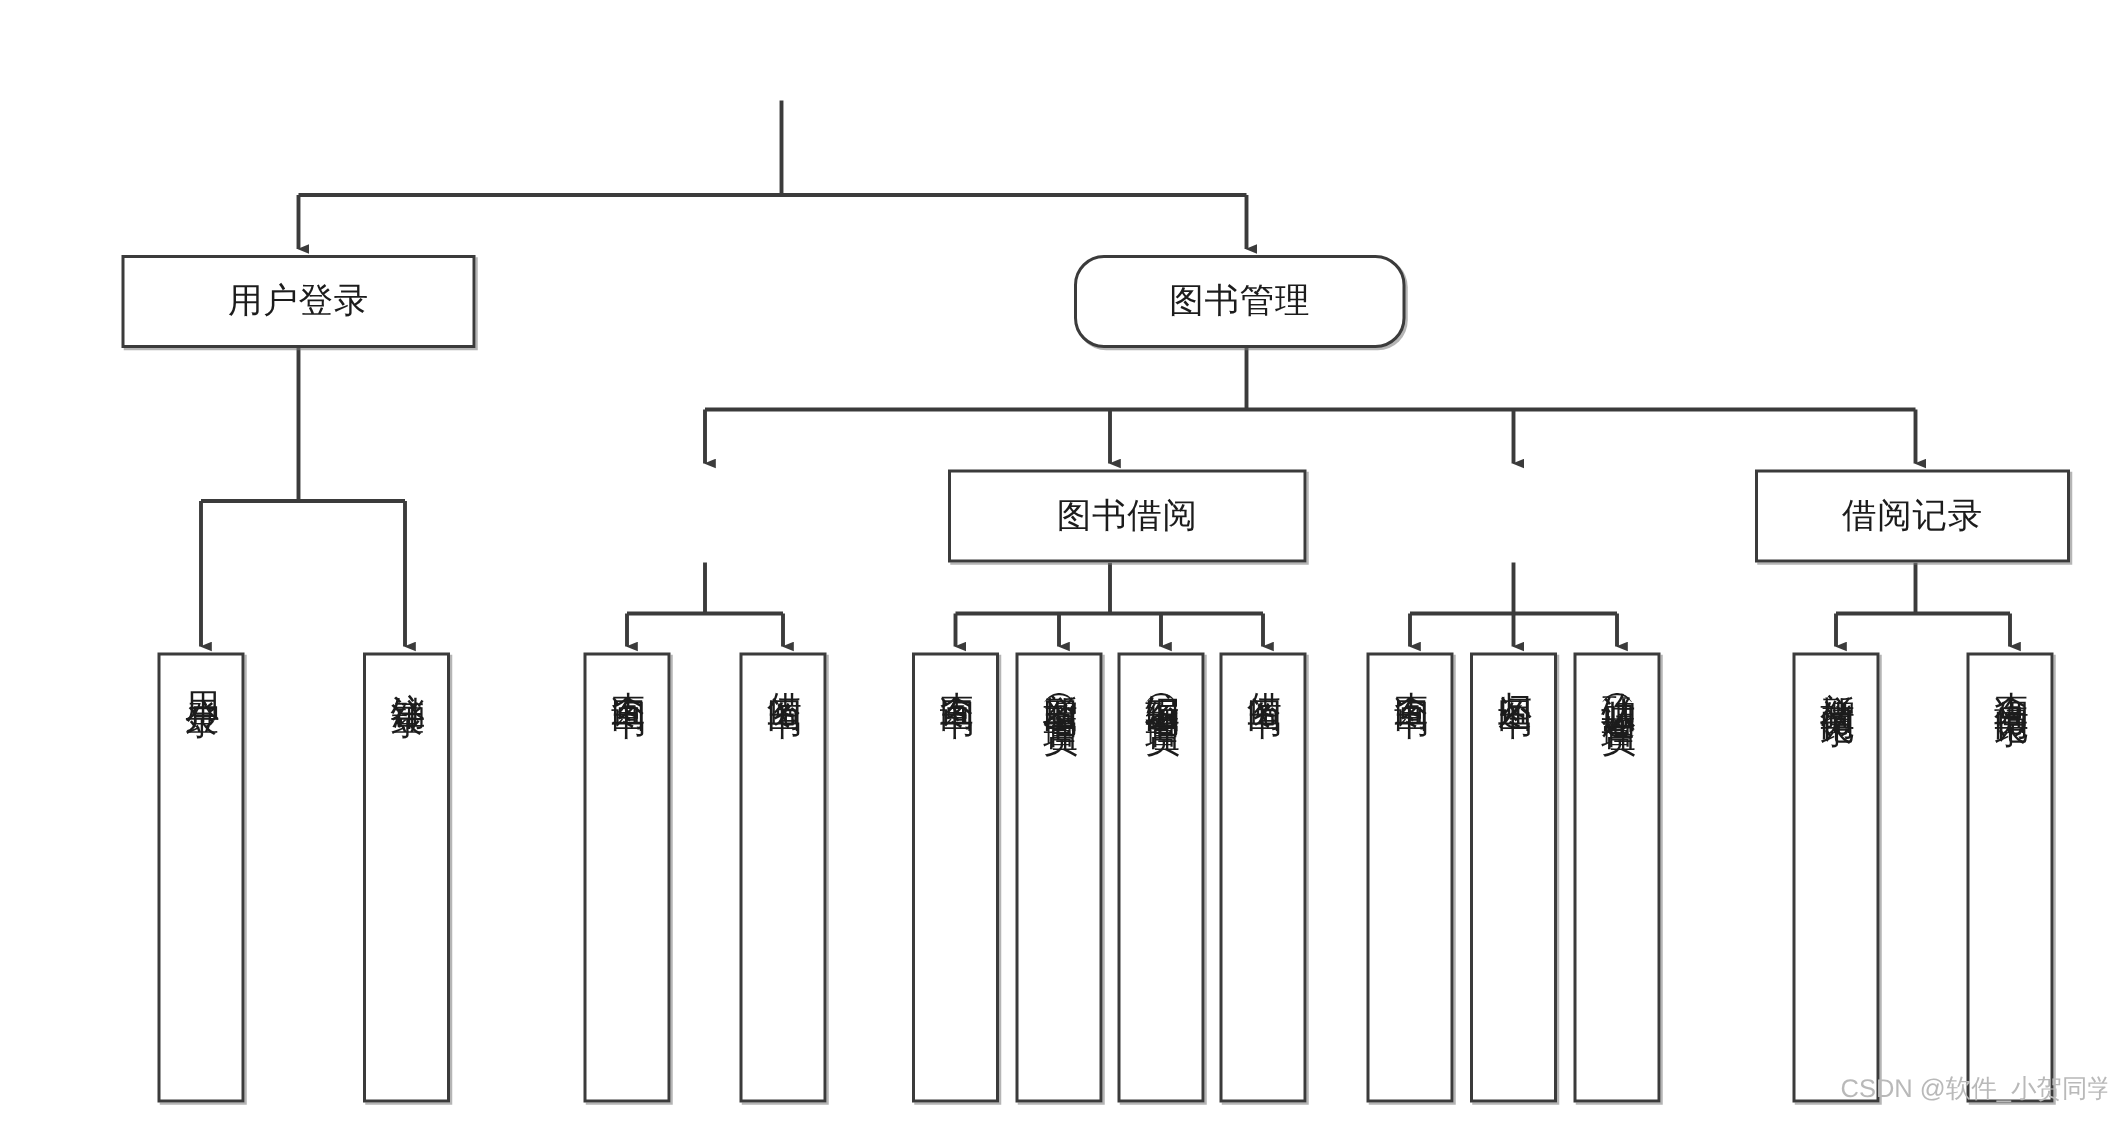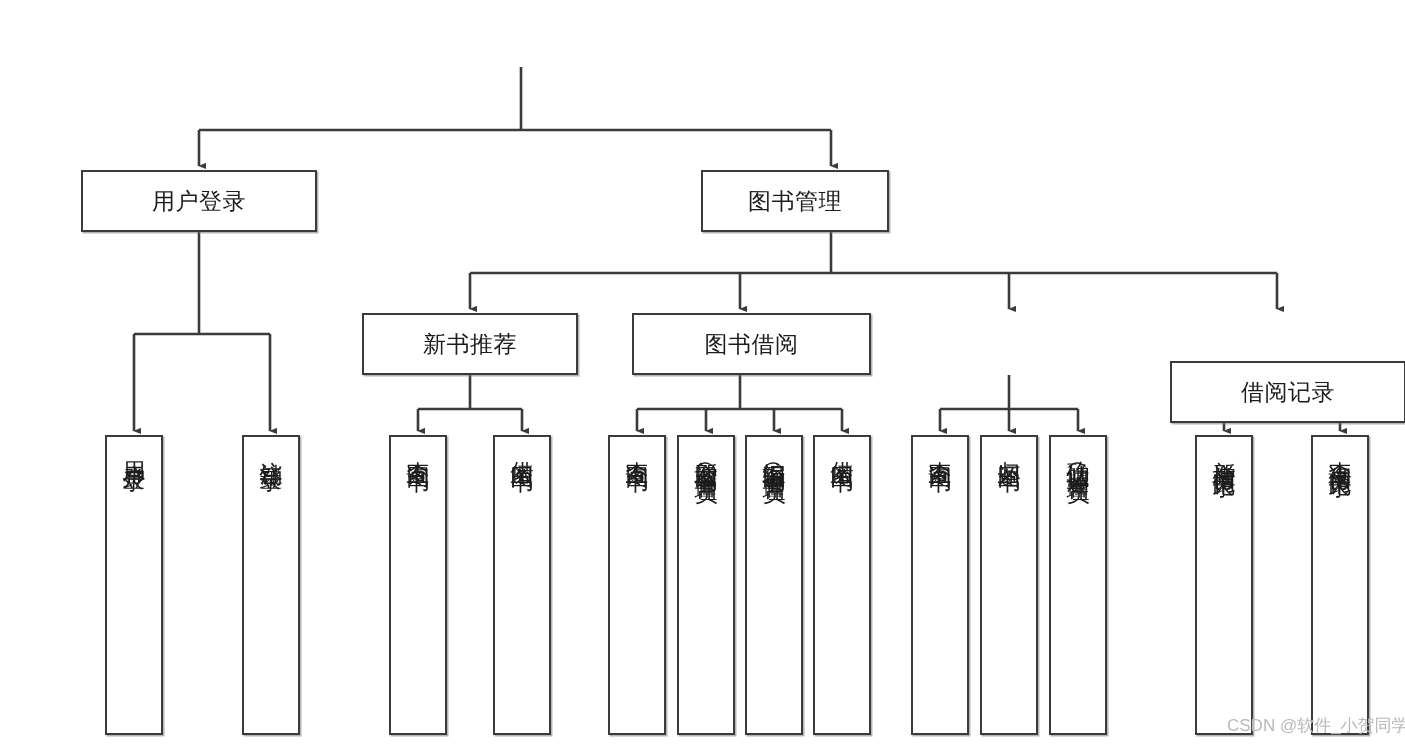--- a/index.html
+++ b/index.html
@@ -124,31 +124,28 @@
       <path d="M 1224 409 L 1340 409"></path>
       <path d="M 1224 409 L 1224 431" marker-end="url(#arrowhead)"></path>
       <path d="M 1340 409 L 1340 431" marker-end="url(#arrowhead)"></path>
     </g>
   </svg>
 
 
   <div class="node horizontal" style="left:81px; top:170px; width:236px; height:62px;">
     <span class="node-label">用户登录</span>
   </div>
-  <div class="node horizontal" style="left:701px; top:170px; width:188px; height:62px;">
+  <div class="node horizontal" style="left:716px; top:170px; width:221px; height:62px;border-radius:20px;">
     <span class="node-label">图书管理</span>
   </div>
 
-  <div class="node horizontal" style="left:362px; top:313px; width:216px; height:62px;">
-    <span class="node-label">新书推荐</span>
-  </div>
   <div class="node horizontal" style="left:632px; top:313px; width:239px; height:62px;">
     <span class="node-label">图书借阅</span>
   </div>
-  <div class="node horizontal" style="left:1170px; top:313px; width:236px; height:62px;margin-top:48px;">
+  <div class="node horizontal" style="left:1170px; top:313px; width:210px; height:62px;">
     <span class="node-label">借阅记录</span>
   </div>
 
   <div class="node vertical" style="left:105px; top:435px; width:58px; height:300px;">
     <span class="node-label">用户登录</span>
   </div>
   <div class="node vertical" style="left:242px; top:435px; width:58px; height:300px;">
     <span class="node-label">注销登录</span>
   </div>
 

